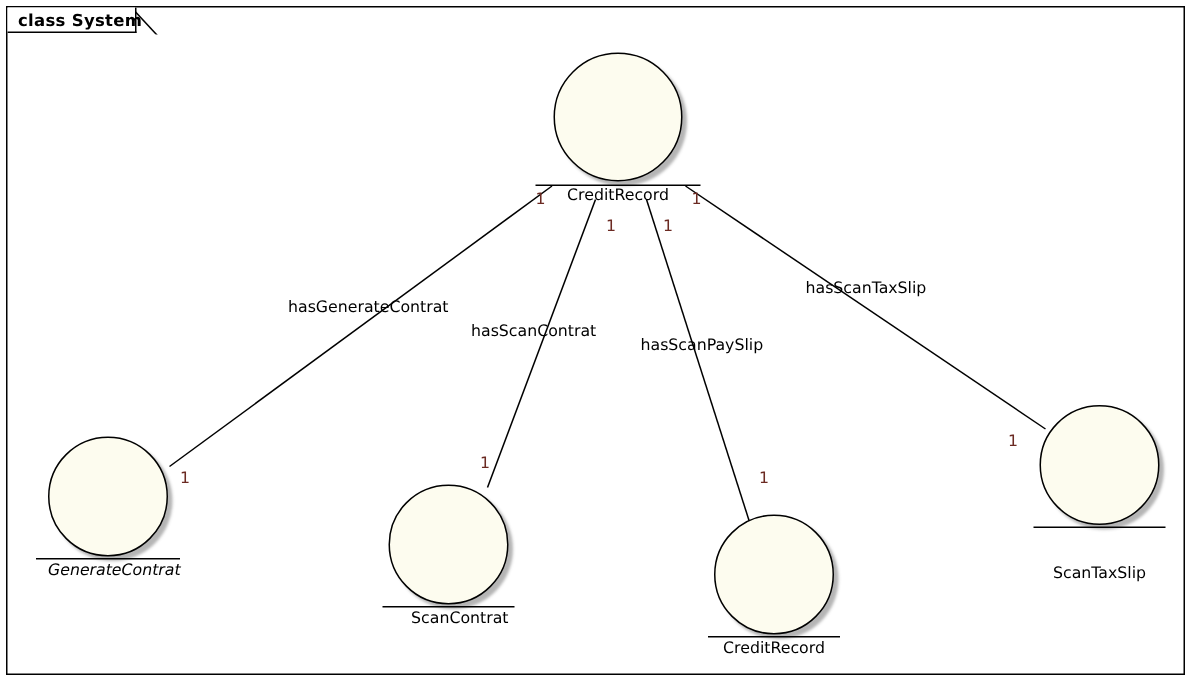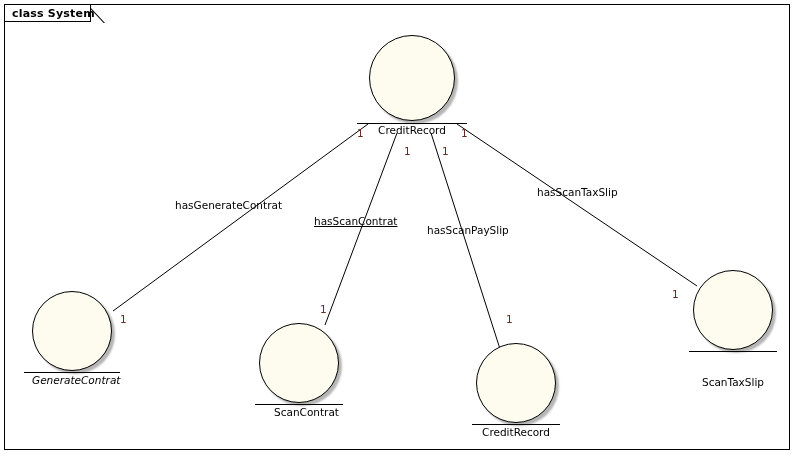--- a/index.html
+++ b/index.html
@@ -161,24 +161,24 @@
       <div class="node-underline" style="width: 88px; left: -4px; top: 81px;"></div>
       <div class="node-label" style="width: 80px; top: 83px;">CreditRecord</div>
     </div>
     <div class="node" style="left: 693px; top: 270px; width: 80px; height: 80px;">
       <div class="node-circle" style="width: 80px; height: 80px;"></div>
       <div class="node-underline" style="width: 88px; left: -4px; top: 81px;"></div>
       <div class="node-label" style="width: 80px; top: 70px; margin-top: 36px;">ScanTaxSlip</div>
     </div>
   </div>
 <div id="label-layer">
-    <div class="edge-label" style="left: 175px; top: 199px;">hasGenerateContrat</div>
+    <div class="edge-label" style="left: 192px; top: 199px;">hasGenerateContrat</div>
     <div class="mult-label" style="left: 357px; top: 127px;">1</div>
     <div class="mult-label" style="left: 120px; top: 313px;">1</div>
-    <div class="edge-label" style="left: 314px; top: 215px; text-decoration: underline;">hasScanContrat</div>
+    <div class="edge-label" style="left: 314px; top: 215px;">hasScanContrat</div>
     <div class="mult-label" style="left: 404px; top: 145px;">1</div>
     <div class="mult-label" style="left: 320px; top: 303px;">1</div>
     <div class="edge-label" style="left: 427px; top: 224px;">hasScanPaySlip</div>
     <div class="mult-label" style="left: 442px; top: 145px;">1</div>
     <div class="mult-label" style="left: 506px; top: 313px;">1</div>
     <div class="edge-label" style="left: 537px; top: 186px;">hasScanTaxSlip</div>
     <div class="mult-label" style="left: 461px; top: 127px;">1</div>
     <div class="mult-label" style="left: 672px; top: 288px;">1</div>
   </div>
 

